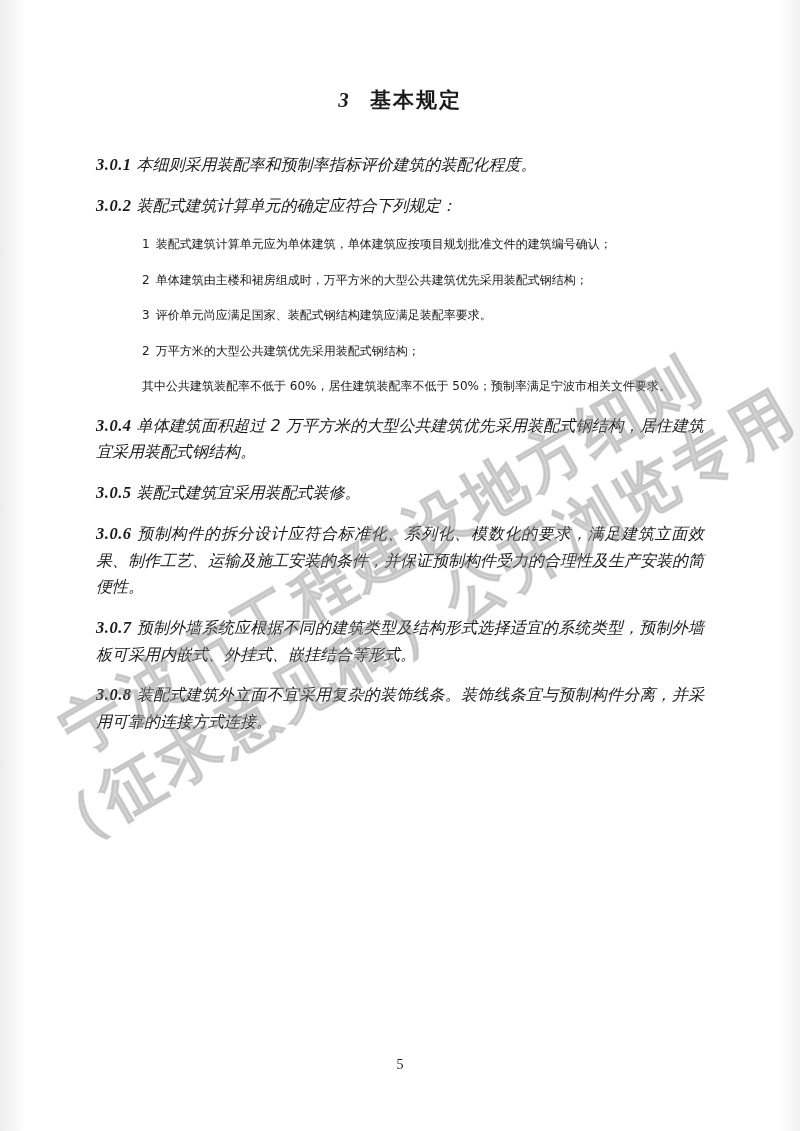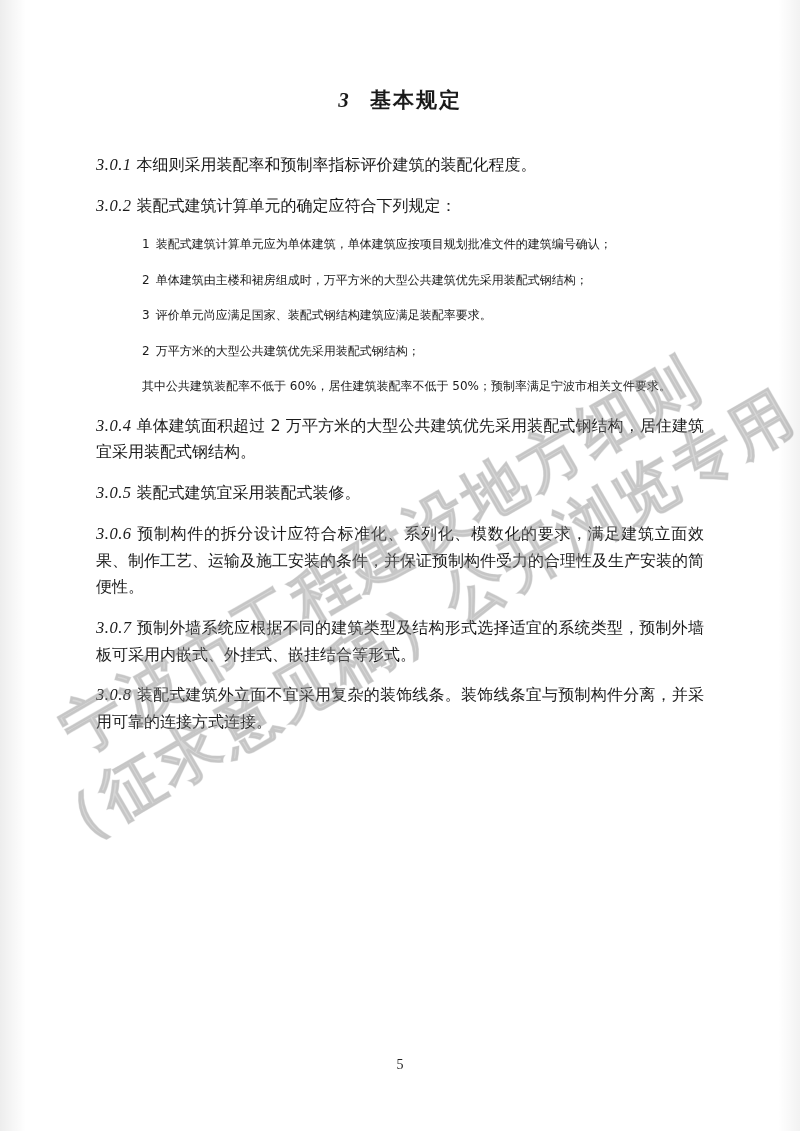--- a/index.html
+++ b/index.html
@@ -66,29 +66,30 @@
   }
 
   .clause {
     margin: 0 0 14px 0;
     font-size: 16.5px;
     line-height: 1.62;
     text-align: justify;
     text-justify: inter-ideograph;
   }
   .clause .cno {
-    font-weight: normal;
+    font-weight: bold;
     font-style: italic;
     font-family: "Liberation Serif", "DejaVu Serif", serif;
     margin-right: 5px;
     letter-spacing: 0.5px;
   }
   .clause .ctext {
     font-family: "DejaVu Sans", "Liberation Sans", sans-serif;
     font-size: 16px;
+    font-style: italic;
   }
 
   .sublist {
     margin: 0 0 14px 0;
   }
   .subitem {
     font-family: "DejaVu Sans", "Liberation Sans", sans-serif;
     font-size: 12px;
     line-height: 1.62;
     text-align: justify;

